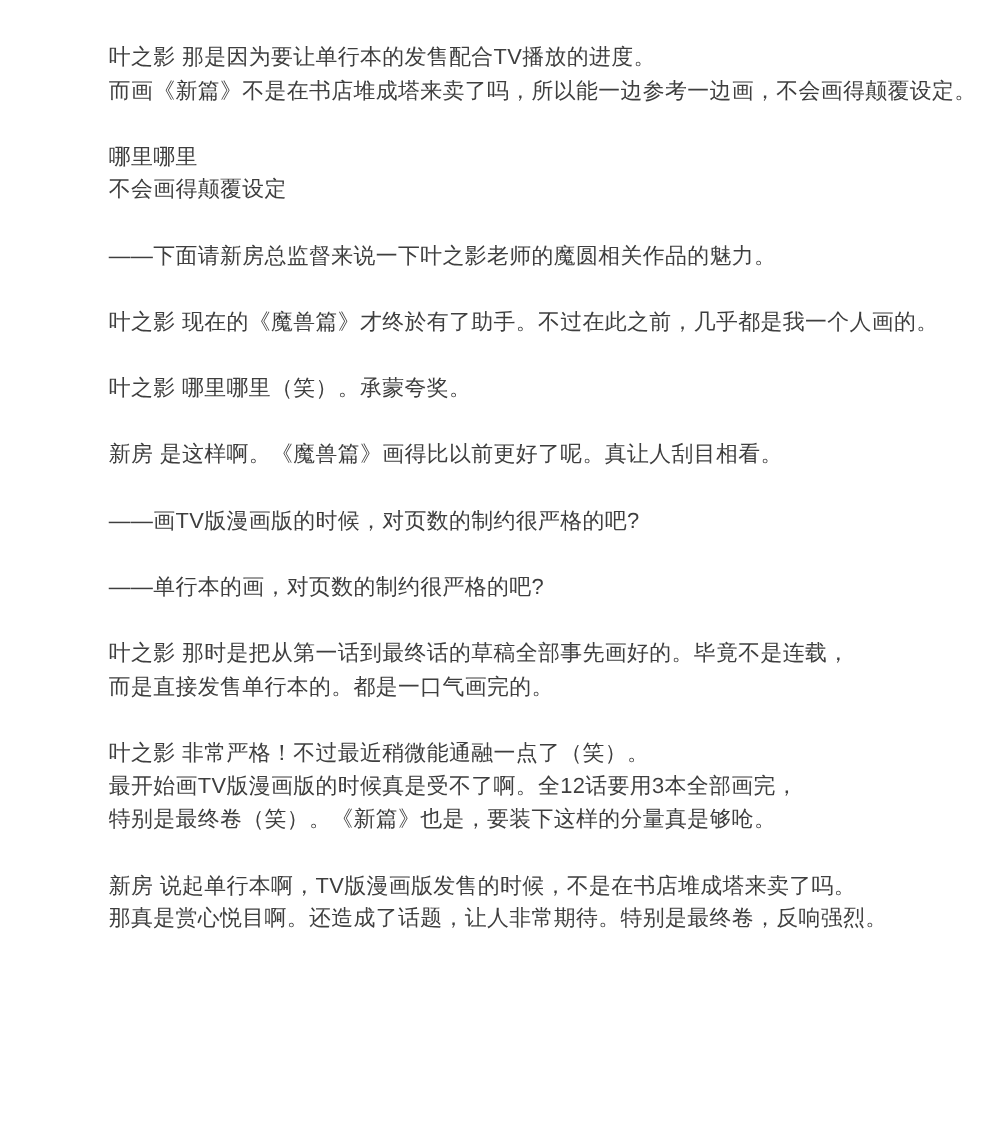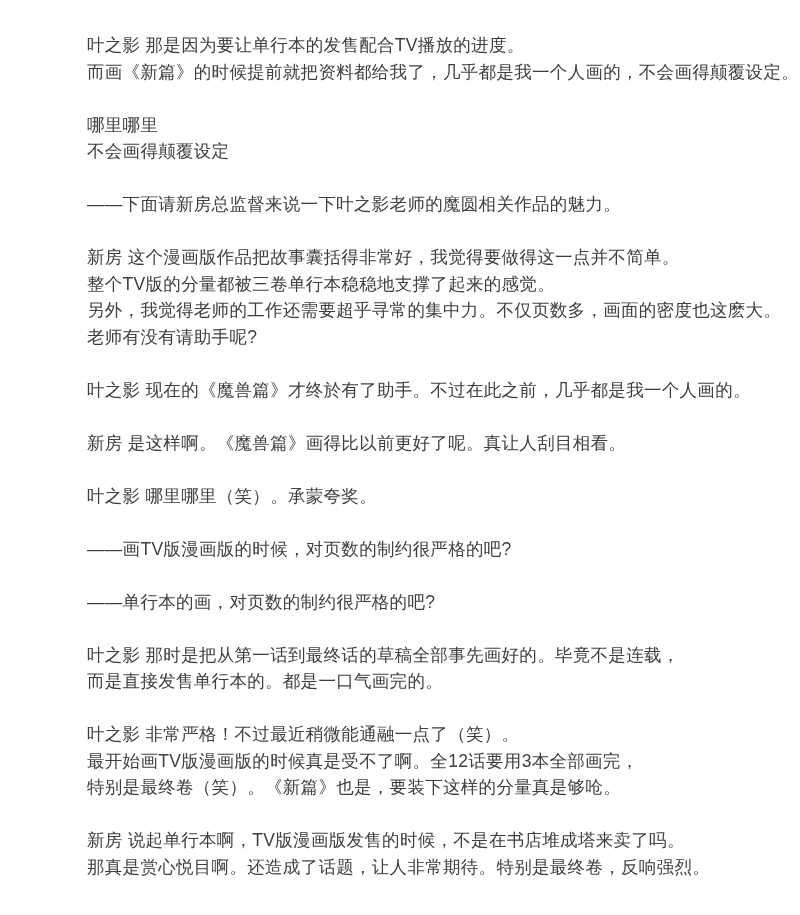--- a/index.html
+++ b/index.html
@@ -30,49 +30,43 @@
     padding-left: 32px;
   }
 </style>
 </head>
 <body>
 
 <div class="page">
 
   <div class="para">
     <div class="line">叶之影 那是因为要让单行本的发售配合TV播放的进度。</div>
-    <div class="line">而画《新篇》的时候提前就把资料都给我了，几乎都是我一个人画的，不会画得颠覆设定。</div>
+    <div class="line">而画《新篇》不是在书店堆成塔来卖了吗，所以能一边参考一边画，不会画得颠覆设定。</div>
   </div>
 
   <div class="para">
     <div class="line">哪里哪里</div>
     <div class="line">不会画得颠覆设定</div>
   </div>
 
   <div class="para">
     <div class="line">——下面请新房总监督来说一下叶之影老师的魔圆相关作品的魅力。</div>
   </div>
 
-  <div class="para">
-    <div class="line">新房 这个漫画版作品把故事囊括得非常好，我觉得要做得这一点并不简单。</div>
-    <div class="line">整个TV版的分量都被三卷单行本稳稳地支撑了起来的感觉。</div>
-    <div class="line">另外，我觉得老师的工作还需要超乎寻常的集中力。不仅页数多，画面的密度也这麽大。</div>
-    <div class="line">老师有没有请助手呢?</div>
-  </div>
 
   <div class="para">
     <div class="line">叶之影 现在的《魔兽篇》才终於有了助手。不过在此之前，几乎都是我一个人画的。</div>
   </div>
 
   <div class="para">
-    <div class="line">新房 是这样啊。《魔兽篇》画得比以前更好了呢。真让人刮目相看。</div>
+    <div class="line">叶之影 哪里哪里（笑）。承蒙夸奖。</div>
   </div>
 
   <div class="para">
-    <div class="line">叶之影 哪里哪里（笑）。承蒙夸奖。</div>
+    <div class="line">新房 是这样啊。《魔兽篇》画得比以前更好了呢。真让人刮目相看。</div>
   </div>
 
   <div class="para">
     <div class="line">——画TV版漫画版的时候，对页数的制约很严格的吧?</div>
   </div>
 
   <div class="para">
     <div class="line">——单行本的画，对页数的制约很严格的吧?</div>
   </div>
 

